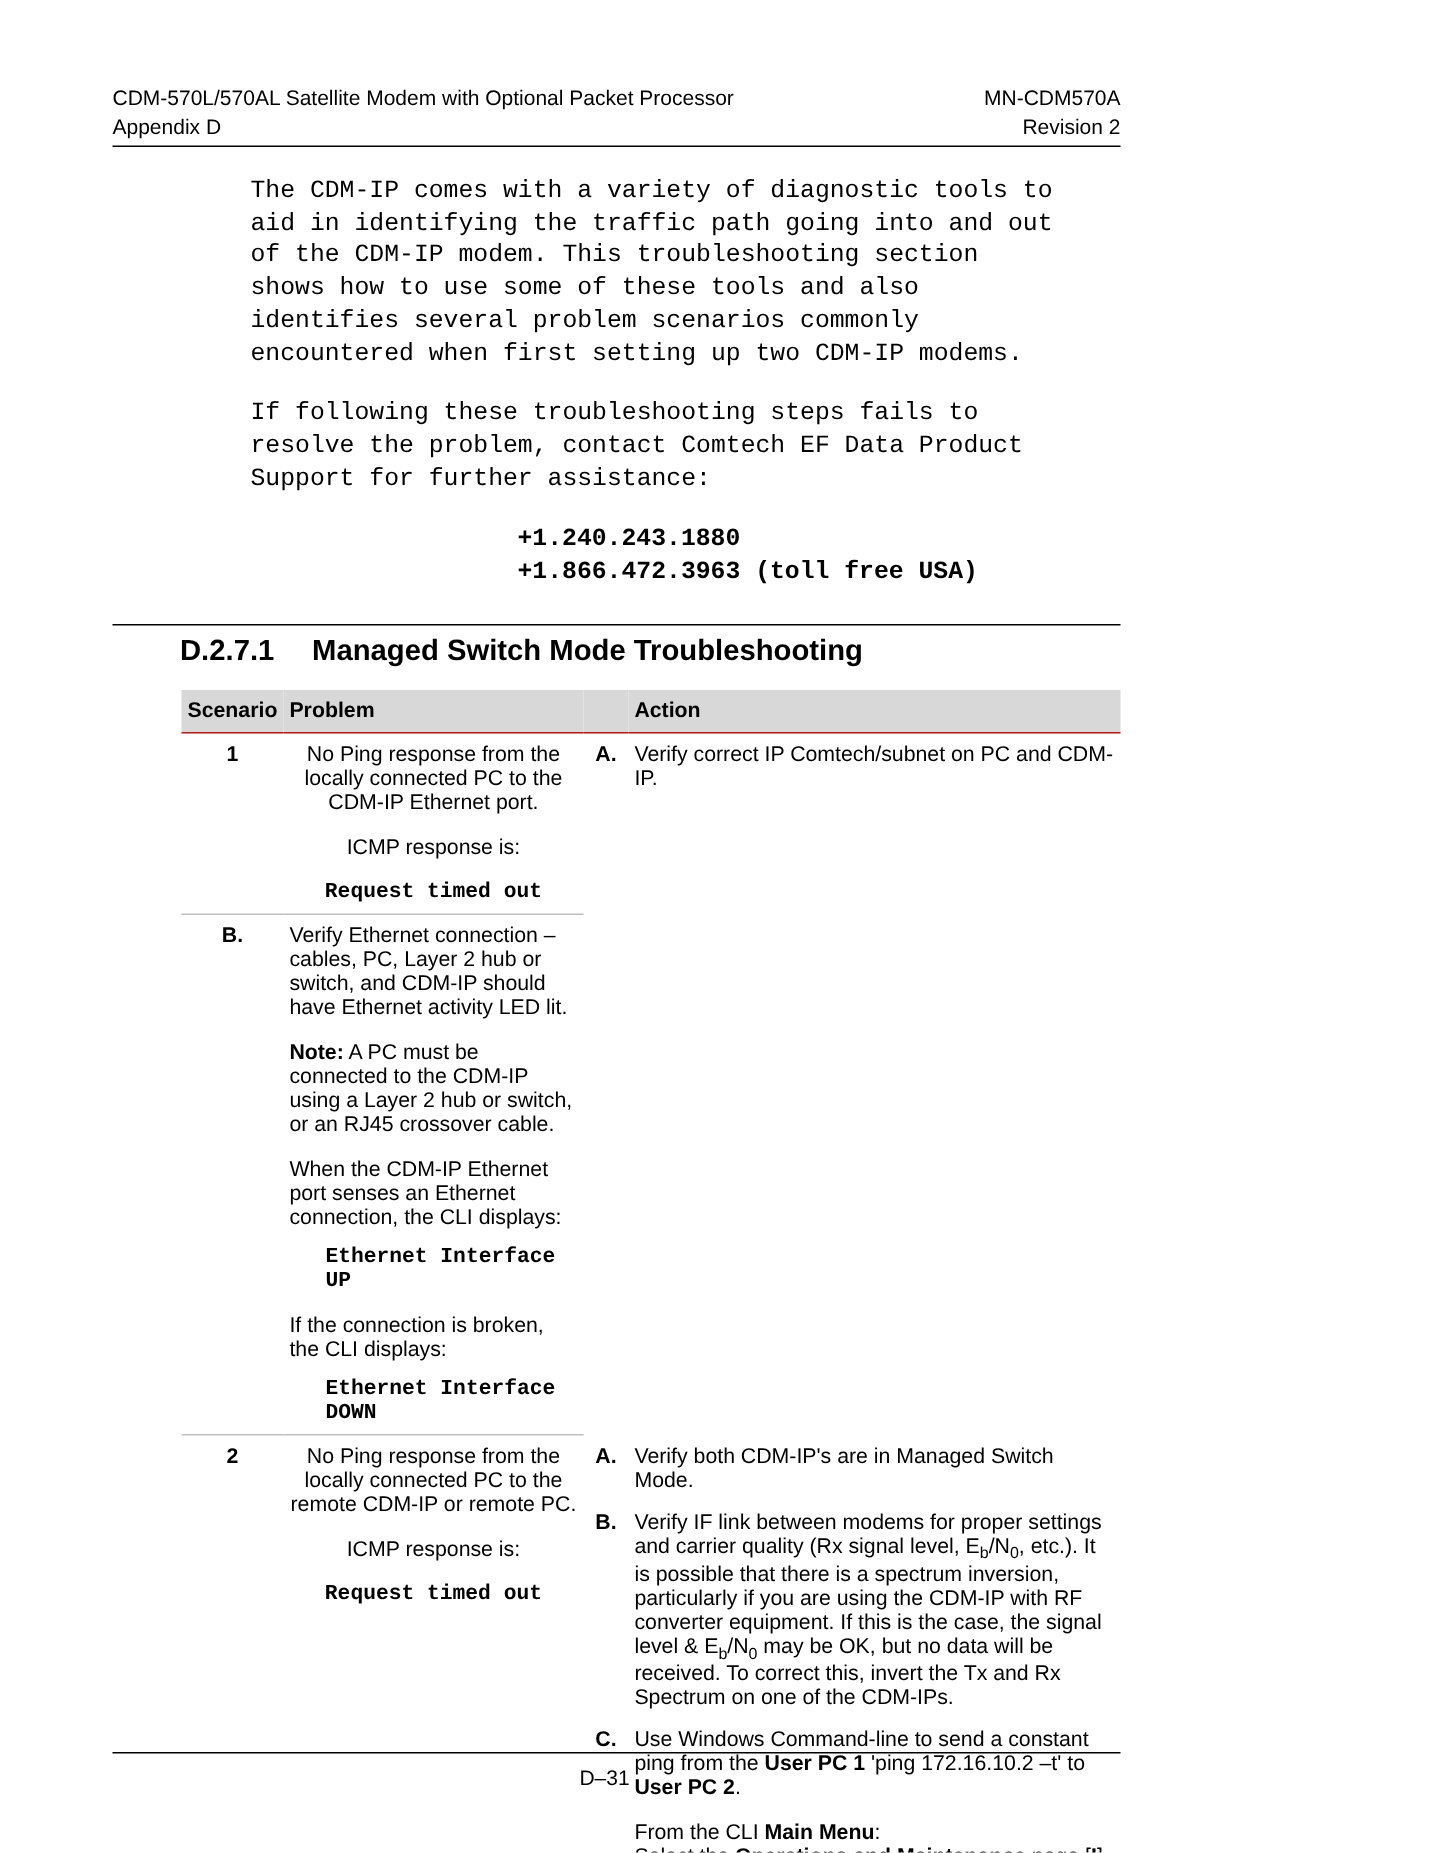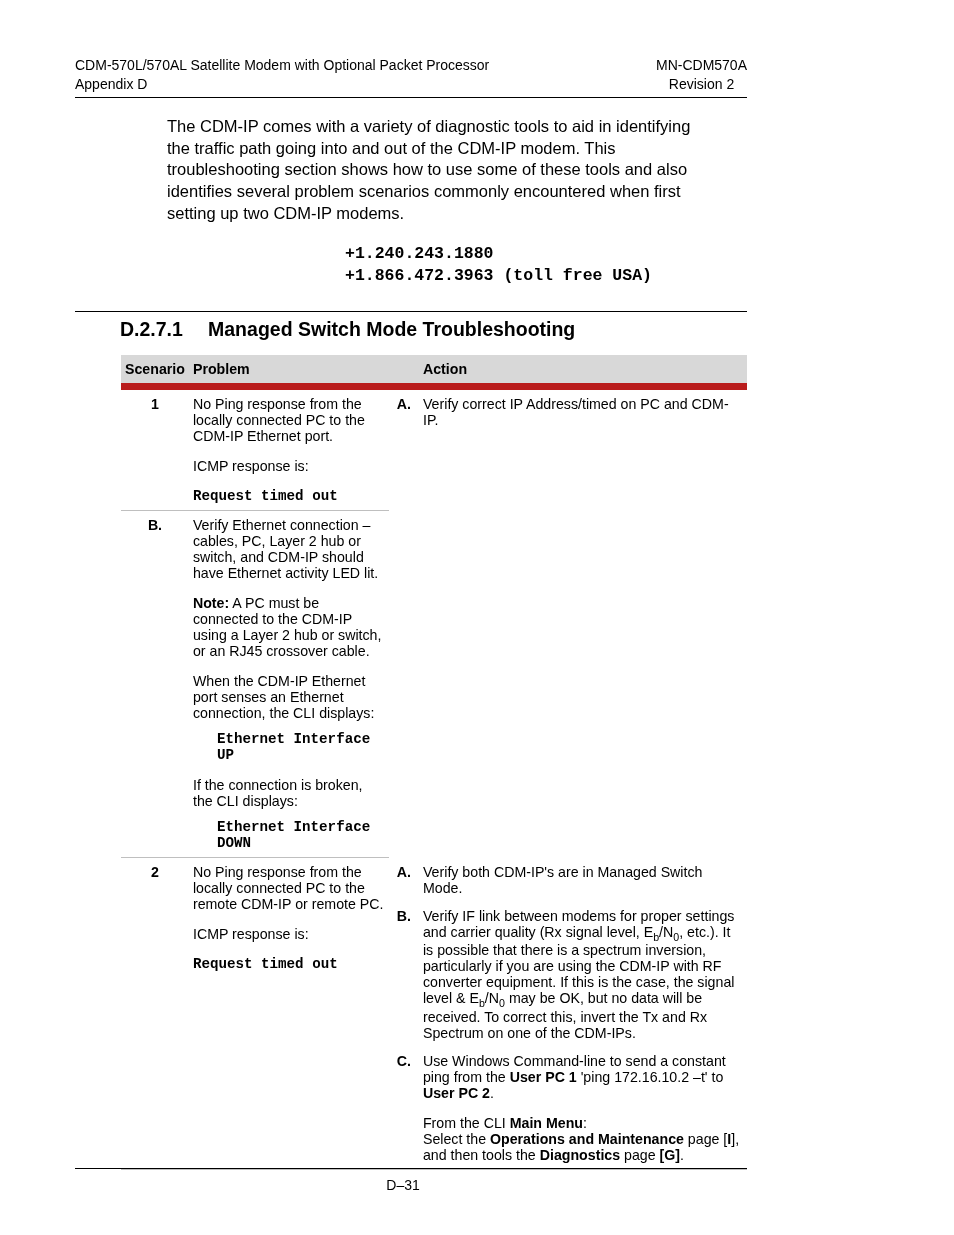--- a/index.html
+++ b/index.html
@@ -40,21 +40,21 @@
     font-weight: bold;
     font-size: 19.5px;
   }
   .heading {
     margin: 0 0 14px 45px;
   }
   .heading2 {
     margin: 6px 0 14px 45px;
   }
   .body-p {
-    font-family: Liberation Sans, sans-serif;
+    font-family: Liberation Mono, monospace;
     font-size: 16.5px;
     line-height: 1.32;
     margin: 0 45px 18px 92px;
   }
   .contact {
     font-family: Liberation Mono, monospace;
     font-size: 16.5px;
     font-weight: bold;
     line-height: 1.35;
     margin: 0 0 24px 270px;
@@ -69,29 +69,29 @@
     border-collapse: collapse;
     margin: 0 0 0 46px;
     width: calc(100% - 46px);
     font-size: 14.2px;
   }
   table.trouble th {
     background: #d8d8d8;
     text-align: left;
     font-weight: bold;
     padding: 6px 4px;
-    border-bottom: 7px solid #b91c1c;
+    border-bottom: 1px solid #b91c1c;
   }
   table.trouble td {
     padding: 6px 4px;
     vertical-align: top;
     border-bottom: 1px solid #bfbfbf;
   }
   .sc-col { width: 58px; text-align: center; font-weight: bold; }
-  .pr-col { width: 192px; }
+  .pr-col { width: 192px; text-align: center; }
   .lt-col { width: 22px; text-align: center; font-weight: bold; }
   .ac-col {}
   .mono {
     font-family: "Courier New", monospace;
     font-size: 14.2px;
     font-weight: bold;
   }
   .mono-ind {
     font-family: "Courier New", monospace;
     font-size: 14.2px;
@@ -117,29 +117,30 @@
 </head>
 <body>
 
 <div class="page">
 
   <div class="hdr">
     <div>
       <div>CDM-570L/570AL Satellite Modem with Optional Packet Processor</div>
       <div>Appendix D</div>
     </div>
-    <div style="text-align:center">
+    <div style="text-align:right">
       <div>MN-CDM570A</div>
       <div>Revision 2</div>
     </div>
   </div>
   <hr class="rule">
 
 
   <p class="body-p">The CDM-IP comes with a variety of diagnostic tools to aid in identifying the traffic path going into and out of the CDM-IP modem. This troubleshooting section shows how to use some of these tools and also identifies several problem scenarios commonly encountered when first setting up two CDM-IP modems.</p>
+  <p class="body-p">If following these troubleshooting steps fails to resolve the problem, contact Comtech EF Data Product Support for further assistance:</p>
 
   <div class="contact">
     <div>+1.240.243.1880</div>
     <div>+1.866.472.3963 (toll free USA)</div>
   </div>
 
   <hr class="sec-div">
   <div class="heading2">
     <span class="section-num" style="width:84px">D.2.7.1</span>
     <span class="section-title">Managed Switch Mode Troubleshooting</span>
@@ -157,21 +158,21 @@
     </thead>
     <tbody>
       <tr>
         <td class="sc-col">1</td>
         <td class="pr-col">
           <div>No Ping response from the locally connected PC to the CDM-IP Ethernet port.</div>
           <div class="para-sp">ICMP response is:</div>
           <div class="para-sp mono">Request timed out</div>
         </td>
         <td class="lt-col" style="border-bottom:none">A.</td>
-        <td class="ac-col" style="border-bottom:none">Verify correct IP Address/timed on PC and CDM-IP.</td>
+        <td class="ac-col" style="border-bottom:none">Verify correct IP Comtech/subnet on PC and CDM-IP.</td>
       </tr>
       <tr>
 
         <td class="lt-col" style="border-top:none">B.</td>
         <td class="ac-col" style="border-top:none">
           <div>Verify Ethernet connection – cables, PC, Layer 2 hub or switch, and CDM-IP should have Ethernet activity LED lit.</div>
           <div class="para-sp">
             <span class="b">Note:</span><span> A PC must be connected to the CDM-IP using a Layer 2 hub or switch, or an RJ45 crossover cable.</span>
           </div>
           <div class="para-sp">When the CDM-IP Ethernet port senses an Ethernet connection, the CLI displays:</div>

